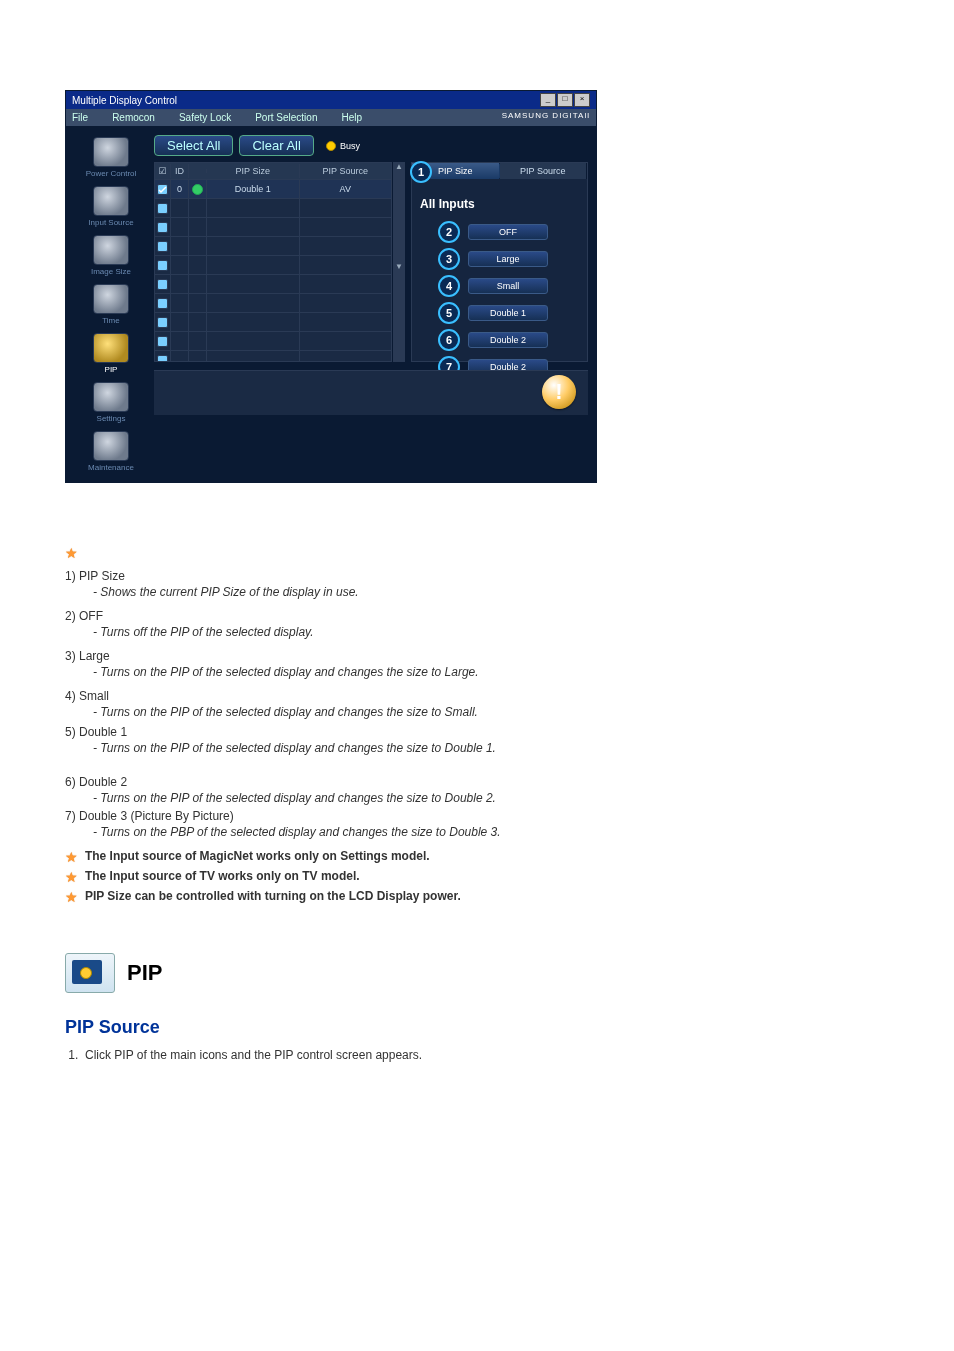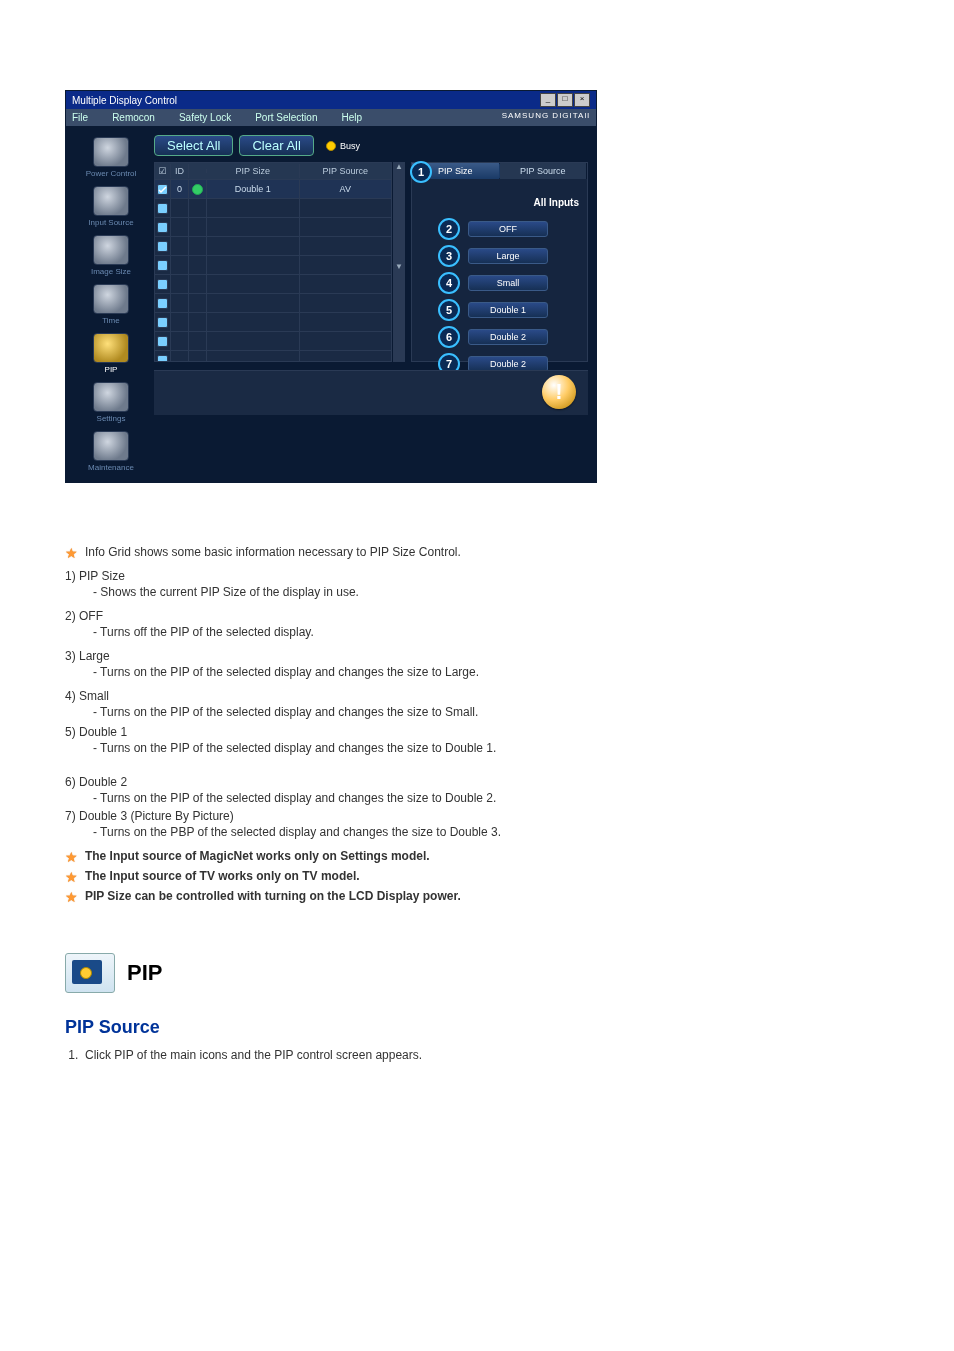--- a/index.html
+++ b/index.html
@@ -207,24 +207,24 @@
     border-top: 8px solid transparent;
     border-bottom: 8px solid transparent;
     border-left: 6px solid #1a3a66;
   }
   .right-body {
     padding: 10px 8px;
     color: #cde;
     font-size: 9px;
   }
   .all-inputs {
-    text-align: right;
+    text-align: left;
     color: #fff;
     font-weight: bold;
-    font-size: 10px;
+    font-size: 12px;
     margin: 8px 0 10px 0;
   }
   .opt-row {
     display: flex;
     align-items: center;
     gap: 8px;
     margin: 5px 0 5px 18px;
   }
   .num-ball {
     width: 18px;
@@ -280,21 +280,21 @@
   .star {
     color: #ff6600;
     font-size: 14px;
     margin-right: 4px;
     position: relative;
     top: 2px;
   }
   .star::before { content: "★"; color: #ff9933; text-shadow: 0 0 1px #c60; }
   .line { margin: 4px 0; }
   .item { margin-top: 10px; }
-  .sub { margin-left: 28px; margin-top: 2px; }
+  .sub { margin-left: 28px; margin-top: 2px; font-style: italic; }
   .bold { font-weight: bold; }
   .section-header {
     display: flex;
     align-items: center;
     gap: 12px;
     margin-top: 50px;
     margin-bottom: 24px;
   }
   .section-icon {
     width: 48px;
@@ -548,21 +548,20 @@
 
         <div class="footer-bar">
           <div class="footer-icon">!</div>
         </div>
       </div>
     </div>
   </div>
 
   <div class="line">
     <span class="star"></span>
-    <span>Info Grid shows some basic information necessary to PIP Size Control.</span>
   </div>
 
   <div class="item">
     <span>1)</span>
     <span>PIP Size</span>
     <div class="sub">- Shows the current PIP Size of the display in use.</div>
   </div>
   <div class="item">
     <span>2)</span>
     <span>OFF</span>

